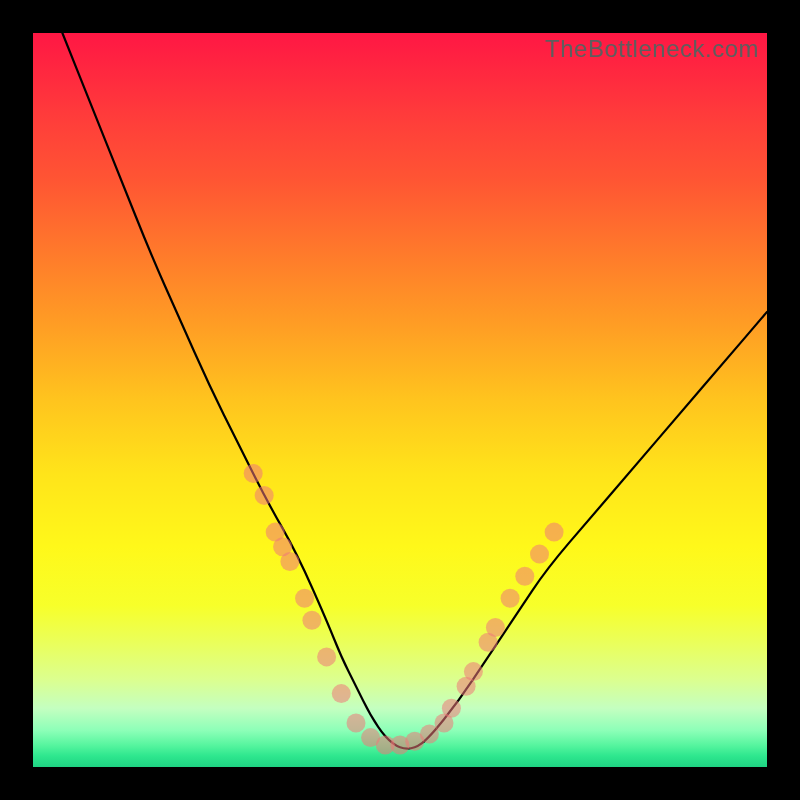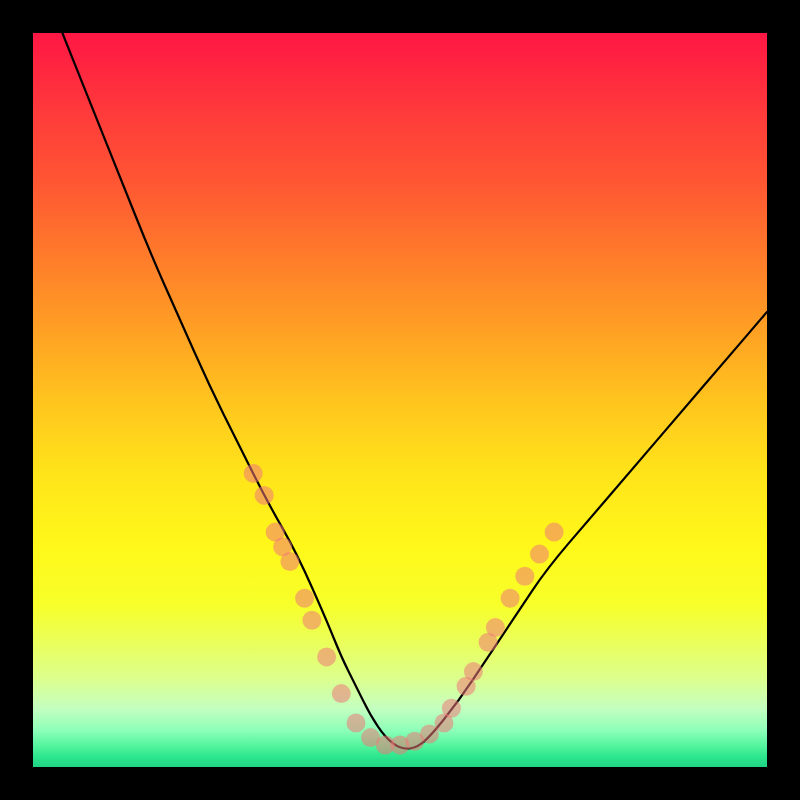--- a/index.html
+++ b/index.html
@@ -100,14 +100,15 @@
           <circle cx="433.1" cy="653.3" r="9.5" class="dot"></circle>
           <circle cx="440.4" cy="638.6" r="9.5" class="dot"></circle>
           <circle cx="455.1" cy="609.2" r="9.5" class="dot"></circle>
           <circle cx="462.4" cy="594.5" r="9.5" class="dot"></circle>
           <circle cx="477.1" cy="565.2" r="9.5" class="dot"></circle>
           <circle cx="491.8" cy="543.2" r="9.5" class="dot"></circle>
           <circle cx="506.5" cy="521.1" r="9.5" class="dot"></circle>
           <circle cx="521.1" cy="499.1" r="9.5" class="dot"></circle>
         </g>
     </svg>
+    <div class="watermark">TheBottleneck.com</div>
   </div>
 </div>
 
 </body></html>

